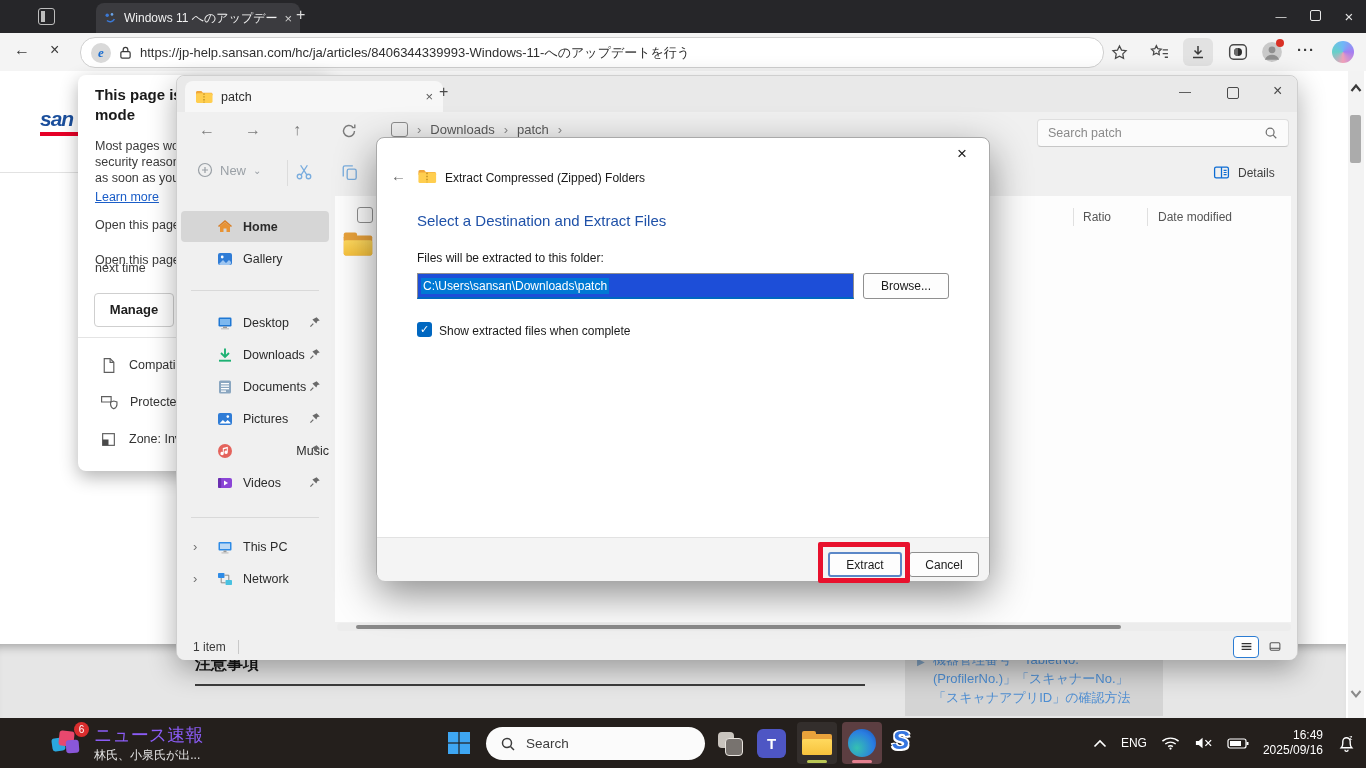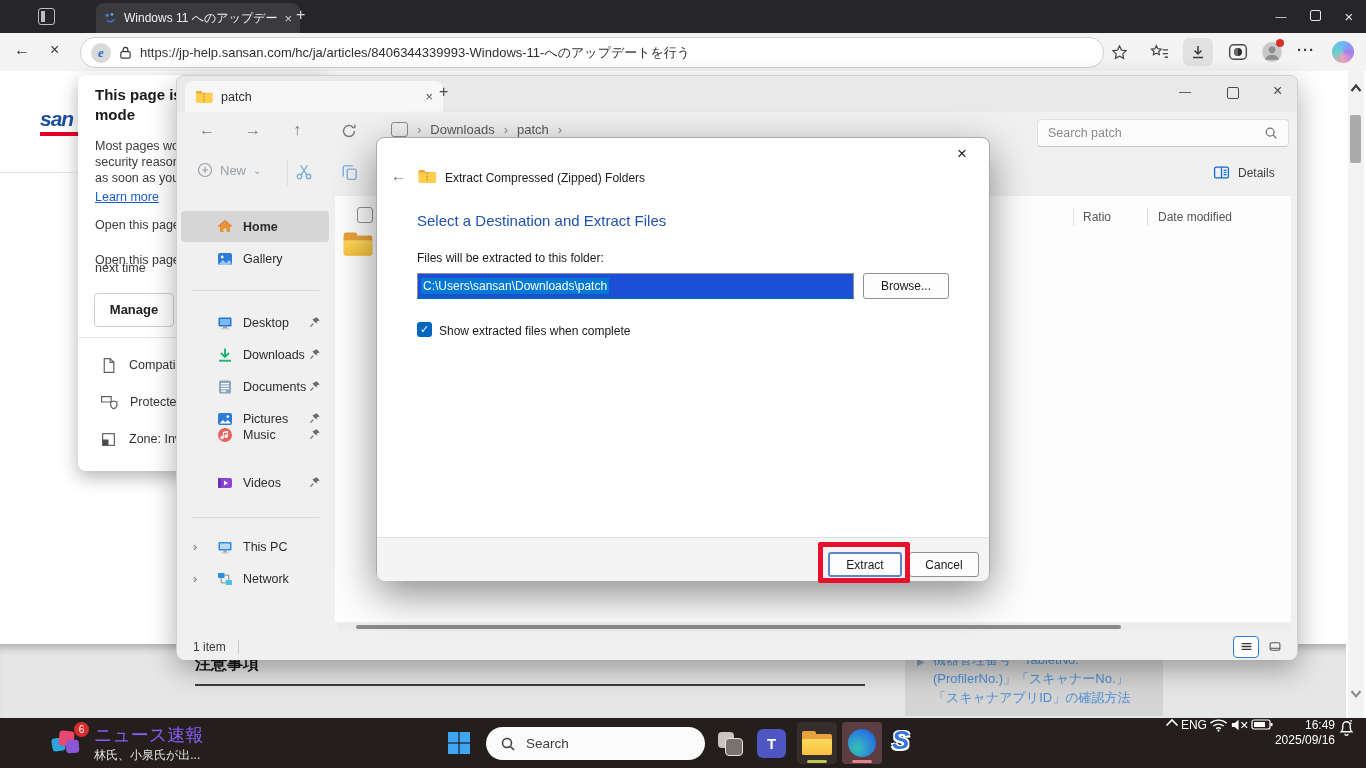--- a/index.html
+++ b/index.html
@@ -111,21 +111,21 @@
     display:flex;align-items:center;padding:0 14px;color:#3c3c3c;font-size:13.5px;gap:10px;box-sizing:border-box;}
   .tkapp{top:4px;width:40px;height:42px;border-radius:4px;display:flex;align-items:center;justify-content:center;}
   .indic{position:absolute;bottom:1px;left:50%;transform:translateX(-50%);width:20px;height:3px;border-radius:2px;}
   .folder{position:relative;width:30px;height:24px;}
   .folder .back{position:absolute;left:0;top:0;width:14px;height:8px;background:#e9a23b;border-radius:2px 2px 0 0;}
   .folder .body{position:absolute;left:0;top:3px;width:30px;height:21px;background:#e9a23b;border-radius:2px;}
   .folder .front{position:absolute;left:0;top:8px;width:30px;height:16px;background:linear-gradient(#ffd95e,#f7c23c);border-radius:2px;}
   .edgeball{width:28px;height:28px;border-radius:50%;background:radial-gradient(circle at 32% 68%,#35c1b1,#2a7de1 62%,#1b4fae);}
   #tb-s{font-size:26px;font-weight:800;font-style:italic;color:#3575e0;
     text-shadow:-1.5px -1.5px 0 #fff,1.5px -1.5px 0 #fff,-1.5px 1.5px 0 #fff,1.5px 1.5px 0 #fff;}
-  #tray{right:10px;top:0;height:50px;display:flex;gap:2px;position:absolute;font-size:12px;}
+  #tray{right:10px;top:0;height:50px;display:flex;align-items:center;gap:14px;position:absolute;font-size:12px;}
   #clock{text-align:right;font-size:12px;line-height:15px;}
 </style>
 </head>
 <body>
 
 <div id="screen">
 
   <div class="abs" id="tabstrip">
     <span class="abs" style="left:38px;top:8px;width:15px;height:15px;border:1.5px solid #bdbdbd;border-radius:3px;">
         <span style="position:absolute;left:2px;top:2px;width:4px;height:11px;background:#bdbdbd;"></span>
@@ -406,21 +406,21 @@
             <circle cx="10.8" cy="5.6" r="1.3" fill="#fff"></circle>
             <path d="M2.5 12.5l3.4-3.6 2.4 2.4 2.4-2.4 2.8 2.8v.8H2.5z" fill="#fff"></path>
           </svg>
         </span>
       <span>Pictures</span>
       <span class="pin"><svg width="12" height="12" viewBox="0 0 12 12">
             <path d="M7.6 1.2l3.2 3.2-2.3.6-1.2 2.4-3.9-3.9 2.4-1.2z" fill="#6a6a6a"></path>
             <path d="M4.3 7.7L1.4 10.6" stroke="#6a6a6a" stroke-width="1.2"></path>
           </svg></span>
     </div>
-    <div class="abs sbitem" style="top:343px;">
+    <div class="abs sbitem" style="top:359px;justify-content:space-between;">
       <span class="ic">
           <svg width="16" height="16" viewBox="0 0 16 16">
             <circle cx="8" cy="8" r="7" fill="#e4635c"></circle>
             <path d="M10.8 3.8v5.4a1.7 1.7 0 11-1-1.55V5.6L6.8 6.3v4.2a1.7 1.7 0 11-1-1.55V5.1l5-1.3z" fill="#fff"></path>
           </svg>
         </span>
       <span>Music</span>
       <span class="pin"><svg width="12" height="12" viewBox="0 0 12 12">
             <path d="M7.6 1.2l3.2 3.2-2.3.6-1.2 2.4-3.9-3.9 2.4-1.2z" fill="#6a6a6a"></path>
             <path d="M4.3 7.7L1.4 10.6" stroke="#6a6a6a" stroke-width="1.2"></path>

